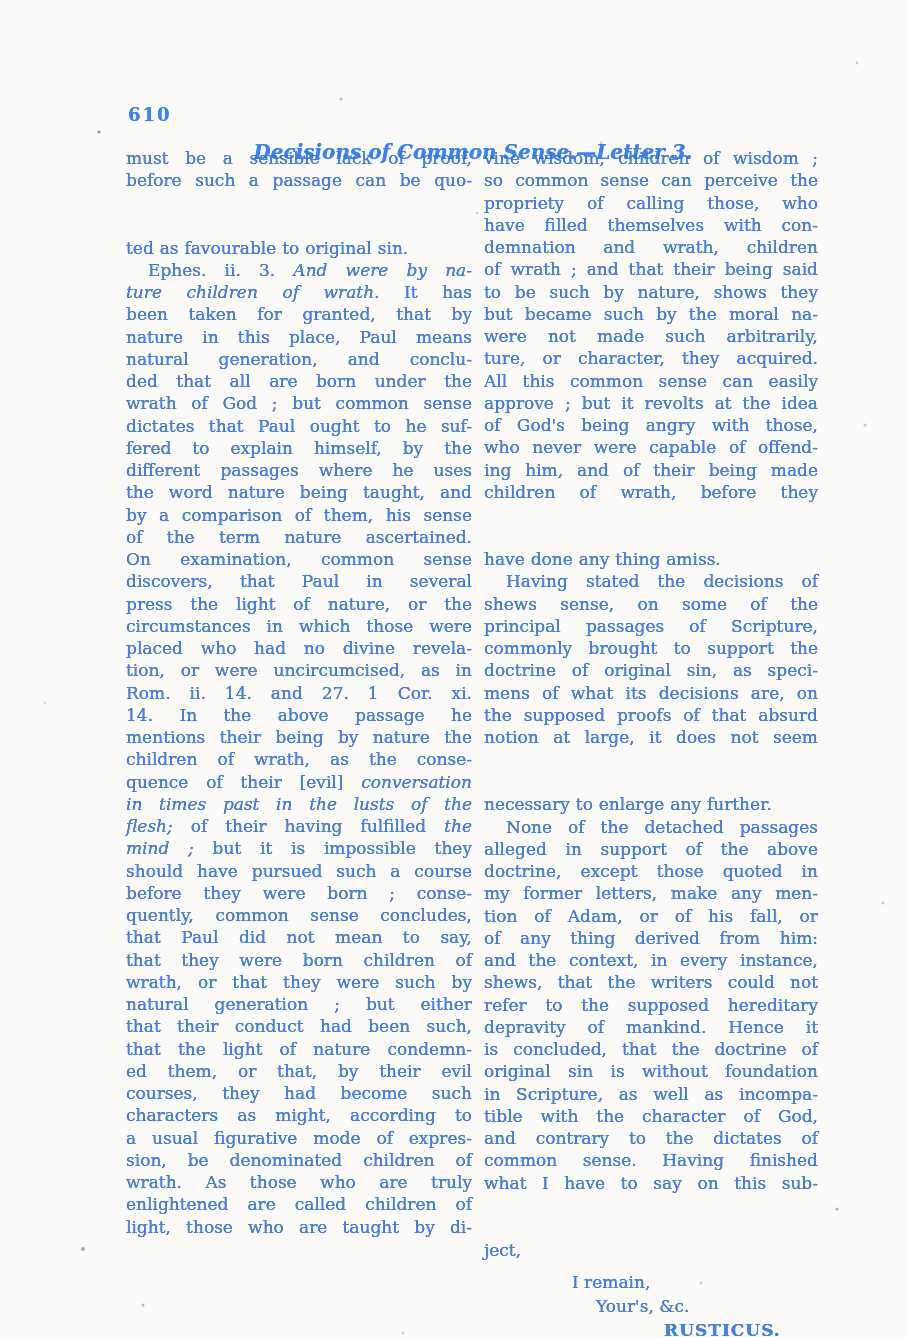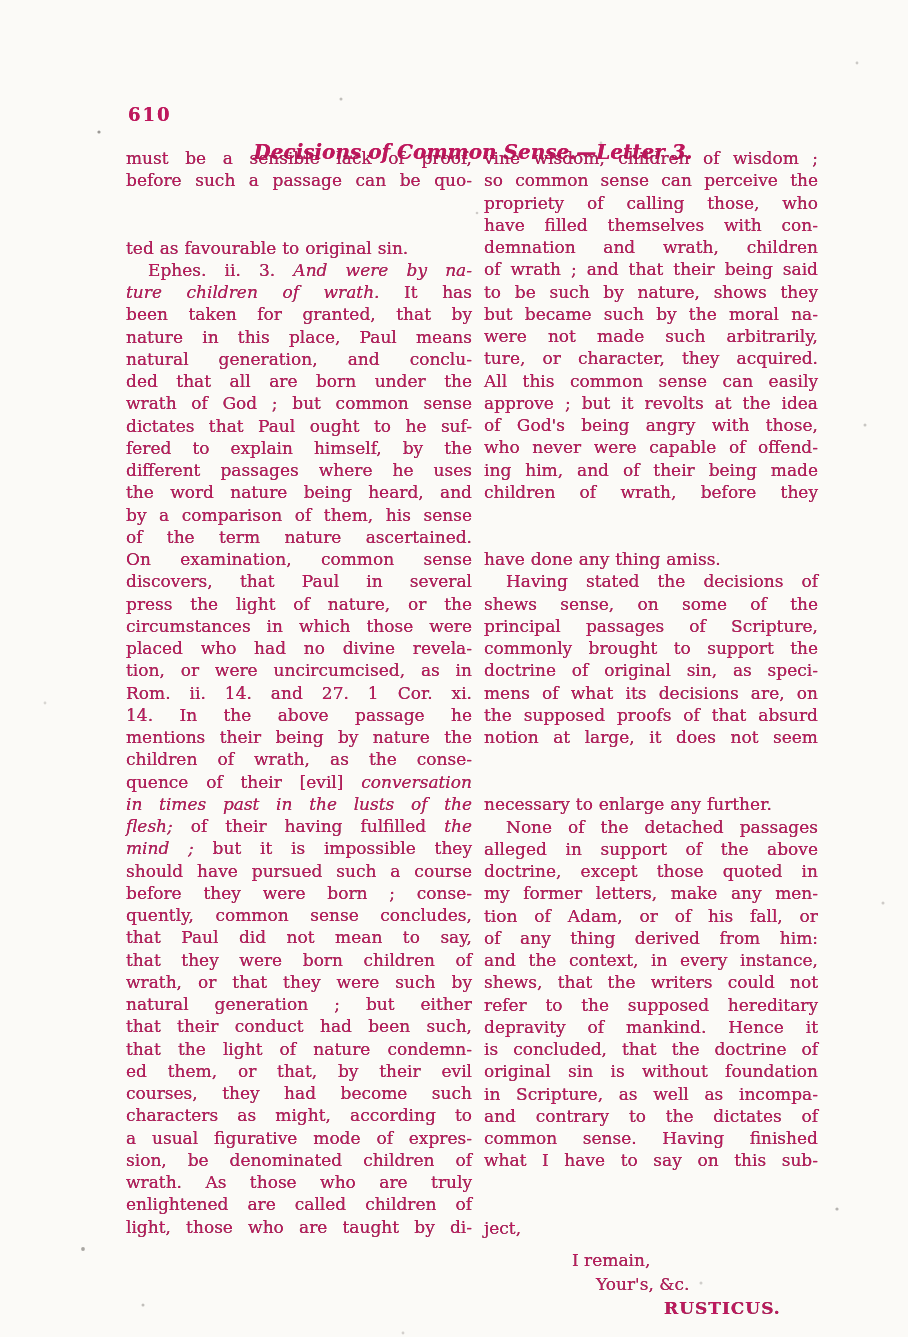--- a/index.html
+++ b/index.html
@@ -1,18 +1,18 @@
 <!DOCTYPE html>
 <html><head>
 <meta charset="utf-8">
 <style>
   html,body{margin:0;padding:0;background:#fbfaf7;}
   .page{
     position:relative;width:908px;height:1337px;overflow:hidden;
-    background:#fbfaf7;color:#be185d;
+    background:#fbfaf7;color:#3b82f6;
     font-family:"DejaVu Serif", serif;
   }
   .hdr{
     position:absolute;top:104px;left:128px;width:690px;height:32px;
     display:flex;align-items:baseline;
   }
   .pagenum{
     font-size:18px;font-weight:700;letter-spacing:2px;
     text-shadow:0 0 .6px currentColor;
   }
@@ -88,21 +88,21 @@
         <div class="line indent"><span>Ephes. ii. 3.  </span><i>And were by na-</i></div>
         <div class="line"><i>ture children of wrath.</i><span>  It has</span></div>
         <div class="line"><span>been taken for granted, that by</span></div>
         <div class="line"><span>nature in this place, Paul means</span></div>
         <div class="line"><span>natural generation, and conclu-</span></div>
         <div class="line"><span>ded that all are born under the</span></div>
         <div class="line"><span>wrath of God ; but common sense</span></div>
         <div class="line"><span>dictates that Paul ought to he suf-</span></div>
         <div class="line"><span>fered to explain himself, by the</span></div>
         <div class="line"><span>different passages where he uses</span></div>
-        <div class="line"><span>the word nature being heard, and</span></div>
+        <div class="line"><span>the word nature being taught, and</span></div>
         <div class="line"><span>by a comparison of them, his sense</span></div>
         <div class="line"><span>of the term nature ascertained.</span></div>
         <div class="line"><span>On examination, common sense</span></div>
         <div class="line"><span>discovers, that Paul in several</span></div>
         <div class="line"><span>press the light of nature, or the</span></div>
         <div class="line"><span>circumstances in which those were</span></div>
         <div class="line"><span>placed who had no divine revela-</span></div>
         <div class="line"><span>tion, or were uncircumcised, as in</span></div>
         <div class="line"><span>Rom. ii. 14. and 27.  1 Cor. xi.</span></div>
         <div class="line"><span>14.  In the above passage he</span></div>
@@ -164,20 +164,21 @@
         <div class="line"><span>my former letters, make any men-</span></div>
         <div class="line"><span>tion of Adam, or of his fall, or</span></div>
         <div class="line"><span>of any thing derived from him:</span></div>
         <div class="line"><span>and the context, in every instance,</span></div>
         <div class="line"><span>shews, that the writers could not</span></div>
         <div class="line"><span>refer to the supposed hereditary</span></div>
         <div class="line"><span>depravity of mankind.  Hence it</span></div>
         <div class="line"><span>is concluded, that the doctrine of</span></div>
         <div class="line"><span>original sin is without foundation</span></div>
         <div class="line"><span>in Scripture, as well as incompa-</span></div>
+        <div class="line"><span>tible with the character of God,</span></div>
         <div class="line"><span>and contrary to the dictates of</span></div>
         <div class="line"><span>common sense.  Having finished</span></div>
         <div class="line"><span>what I have to say on this sub-</span></div>
         <div class="line pend"><span>ject,</span></div>
         <div class="closing">
           <div class="cl cl1">I remain,</div>
           <div class="cl cl2">Your's, &amp;c.</div>
           <div class="cl sig">RUSTICUS.</div>
         </div>
       </div>

